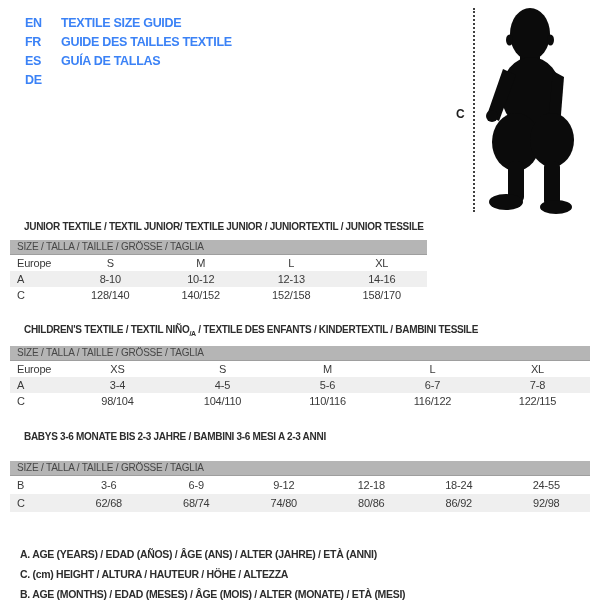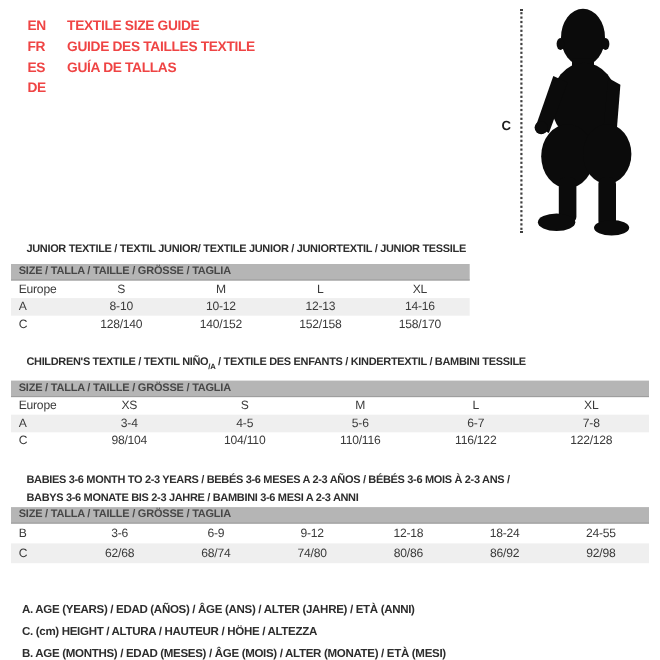--- a/index.html
+++ b/index.html
@@ -1,21 +1,21 @@
 <!DOCTYPE html>
 <html><head>
 <meta charset="utf-8">
 <style>
   html,body{margin:0;padding:0;background:#fff;}
   body{width:600px;height:600px;font-family:"Liberation Sans",sans-serif;color:#3a3a3a;}
   .page{position:relative;width:600px;height:600px;background:#fff;overflow:hidden;}
 
   
   .lang-block{position:absolute;top:13px;left:25px;font-weight:bold;font-size:12.5px;
-    letter-spacing:-0.3px;color:#ef4444;}
+    letter-spacing:-0.3px;color:#3b82f6;}
   .lang-row{display:flex;height:19px;align-items:center;}
   .lang-code{width:36px;}
 
   
   .dotted-line{position:absolute;left:473px;top:8px;height:204px;width:0;
     border-left:2px dotted #3f3f3f;}
   .height-label{position:absolute;left:456px;top:107px;font-weight:bold;font-size:12px;color:#1d1d1d;}
   .baby-svg{position:absolute;left:483px;top:3px;}
 
   
@@ -25,21 +25,21 @@
   #title-1{top:320px;left:20px;}
   #title-2{top:425px;left:20px;line-height:16px;}
   .sub{font-size:7px;vertical-align:sub;}
 
   
   .grid{position:absolute;}
   #grid-0{left:10px;top:240px;width:417px;}
   #grid-1{left:10px;top:346px;width:580px;}
   #grid-2{left:10px;top:461px;width:580px;}
   .size-bar{height:14px;line-height:14px;background:#b5b5b5;border-bottom:1px solid #9e9e9e;
-    font-size:10px;font-weight:bold;letter-spacing:-0.2px;color:#474747;padding-left:7px;}
+    font-size:10px;font-weight:normal;letter-spacing:-0.2px;color:#474747;padding-left:7px;}
   .t-row{display:flex;height:16px;align-items:center;font-size:11px;letter-spacing:-0.2px;color:#3a3a3a;}
   #grid-2 .t-row{height:18px;}
   .t-row.alt{background:#efefef;}
   .t-label{flex:0 0 48px;padding-left:7px;text-align:left;}
   .t-cell{flex:1;text-align:center;}
 
   
   .footnotes{position:absolute;left:20px;top:544px;font-weight:bold;font-size:10.5px;
     letter-spacing:-0.3px;color:#2d2d2d;line-height:20px;}
 </style>
@@ -134,26 +134,25 @@
         <div class="t-cell">5-6</div>
         <div class="t-cell">6-7</div>
         <div class="t-cell">7-8</div>
       </div>
       <div class="t-row">
         <div class="t-label">C</div>
         <div class="t-cell">98/104</div>
         <div class="t-cell">104/110</div>
         <div class="t-cell">110/116</div>
         <div class="t-cell">116/122</div>
-        <div class="t-cell">122/128</div>
+        <div class="t-cell">122/115</div>
       </div>
     </div>
 
   <h2 class="section-title" id="title-2">
-    <div>BABIES 3-6 MONTH TO 2-3 YEARS / BEBÉS 3-6 MESES A 2-3 AÑOS / BÉBÉS 3-6 MOIS À 2-3 ANS /</div>
     <div>BABYS 3-6 MONATE BIS 2-3 JAHRE / BAMBINI 3-6 MESI A 2-3 ANNI</div>
   </h2>
   <div class="grid" id="grid-2">
       <div class="size-bar">SIZE / TALLA / TAILLE / GRÖSSE / TAGLIA</div>
       <div class="t-row">
         <div class="t-label">B</div>
         <div class="t-cell">3-6</div>
         <div class="t-cell">6-9</div>
         <div class="t-cell">9-12</div>
         <div class="t-cell">12-18</div>

